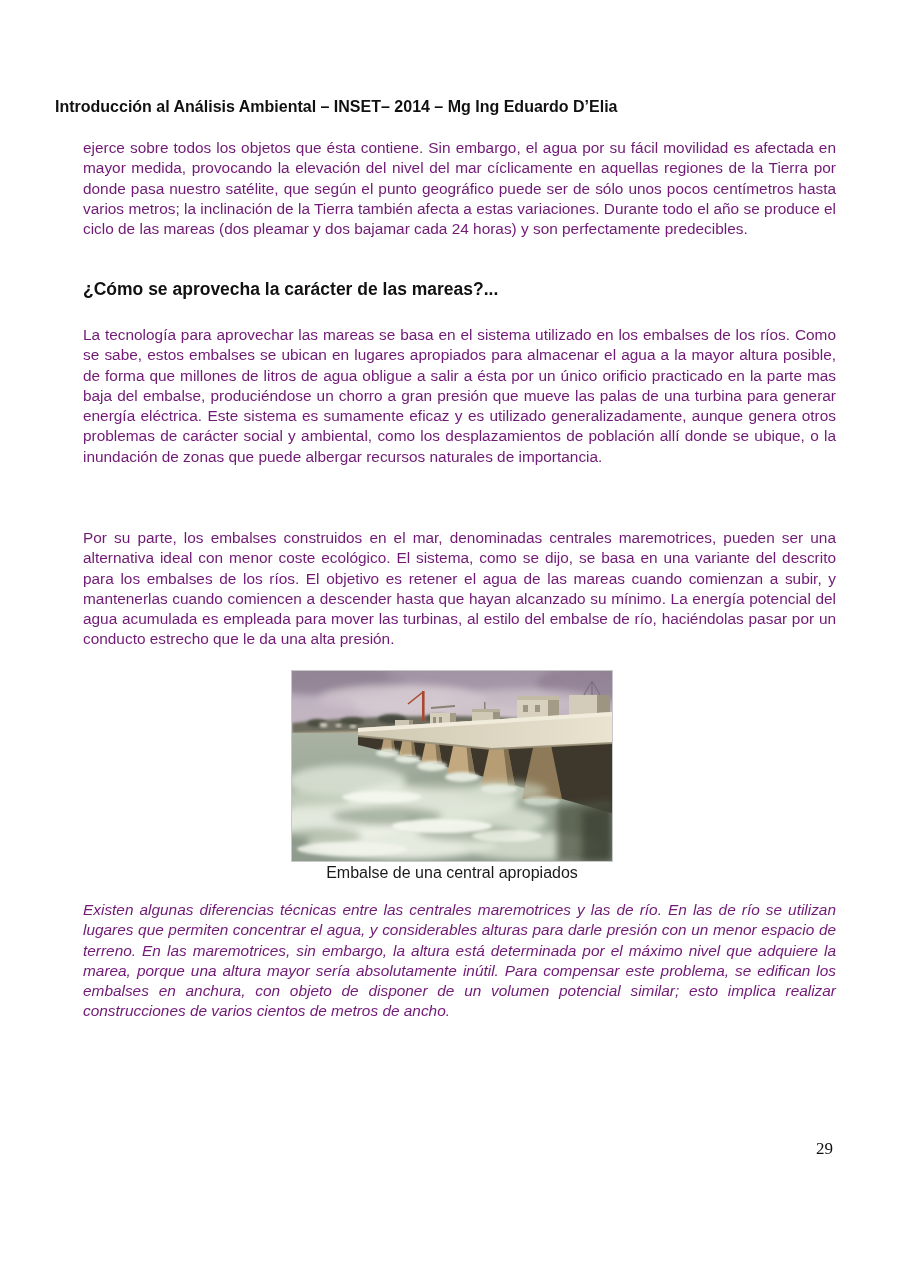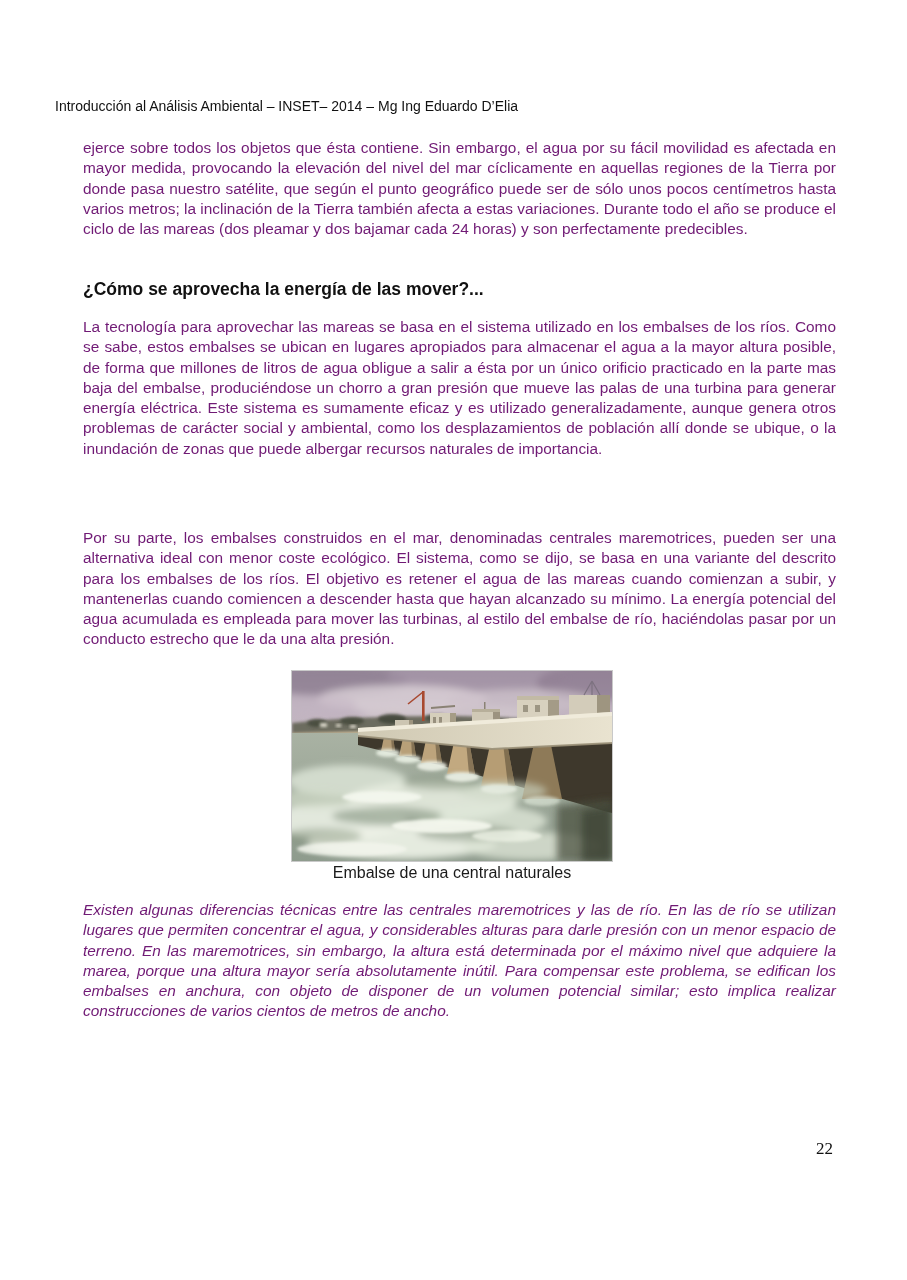--- a/index.html
+++ b/index.html
@@ -6,30 +6,30 @@
   body{
     width:907px;height:1280px;
     background:#ffffff;
     font-family:"Liberation Sans",sans-serif;
     color:#1a1a1a;
     position:relative;
     overflow:hidden;
   }
   .doc-header{
     position:absolute;left:55px;top:98px;
-    font-size:14px;line-height:17px;color:#111;
+    font-size:16px;line-height:17px;color:#111;font-weight:bold;
   }
   .para{
     position:absolute;left:83px;width:753px;
     font-size:15.4px;line-height:20.3px;
     text-align:justify;text-justify:inter-word;
     margin:0;color:#701a75;
   }
   .p1{top:138px;}
-  .p2{top:317px;}
+  .p2{top:325px;}
   .p3{top:528px;}
   .p4{top:900px;font-style:italic;}
   .section-heading{
     position:absolute;left:83px;top:279px;
     font-size:17.5px;font-weight:bold;margin:0;color:#111;
   }
   .figure{
     position:absolute;left:291px;top:670px;width:322px;
   }
   .photo{
@@ -46,21 +46,21 @@
     font-size:17px;color:#111;
   }
 </style>
 </head>
 <body>
 
 <div class="doc-header">Introducción al Análisis Ambiental – INSET– 2014 – Mg Ing Eduardo D’Elia</div>
 
 <p class="para p1">ejerce sobre todos los objetos que ésta contiene. Sin embargo, el agua por su fácil movilidad es afectada en mayor medida, provocando la elevación del nivel del mar cíclicamente en aquellas regiones de la Tierra por donde pasa nuestro satélite, que según el punto geográfico puede ser de sólo unos pocos centímetros hasta varios metros; la inclinación de la Tierra también afecta a estas variaciones. Durante todo el año se produce el ciclo de las mareas (dos pleamar y dos bajamar cada 24 horas) y son perfectamente predecibles.</p>
 
-<h2 class="section-heading">¿Cómo se aprovecha la energía de las mover?...</h2>
+<h2 class="section-heading">¿Cómo se aprovecha la carácter de las mareas?...</h2>
 
 <p class="para p2">La tecnología para aprovechar las mareas se basa en el sistema utilizado en los embalses de los ríos. Como se sabe, estos embalses se ubican en lugares apropiados para almacenar el agua a la mayor altura posible, de forma que millones de litros de agua obligue a salir a ésta por un único orificio practicado en la parte mas baja del embalse, produciéndose un chorro a gran presión que mueve las palas de una turbina para generar energía eléctrica. Este sistema es sumamente eficaz y es utilizado generalizadamente, aunque genera otros problemas de carácter social y ambiental, como los desplazamientos de población allí donde se ubique, o la inundación de zonas que puede albergar recursos naturales de importancia.</p>
 
 <p class="para p3">Por su parte, los embalses construidos en el mar, denominadas centrales maremotrices, pueden ser una alternativa ideal con menor coste ecológico. El sistema, como se dijo, se basa en una variante del descrito para los embalses de los ríos. El objetivo es retener el agua de las mareas cuando comienzan a subir, y mantenerlas cuando comiencen a descender hasta que hayan alcanzado su mínimo. La energía potencial del agua acumulada es empleada para mover las turbinas, al estilo del embalse de río, haciéndolas pasar por un conducto estrecho que le da una alta presión.</p>
 
 <div class="figure">
   <svg class="photo" viewBox="0 0 320 190" preserveAspectRatio="none" role="img">
     <defs>
       <linearGradient id="sky" x1="0" y1="0" x2="0" y2="1">
         <stop offset="0" stop-color="#a294a4"></stop>
@@ -179,18 +179,18 @@
       <ellipse cx="96" cy="82" rx="12" ry="4" fill="#e9efe3" opacity="0.9"></ellipse>
       <ellipse cx="116" cy="88" rx="13" ry="4" fill="#e9efe3" opacity="0.9"></ellipse>
       <ellipse cx="140" cy="95" rx="15" ry="5" fill="#ecf1e6" opacity="0.9"></ellipse>
       <ellipse cx="170" cy="106" rx="17" ry="5" fill="#ecf1e6" opacity="0.9"></ellipse>
       <ellipse cx="207" cy="118" rx="18" ry="5" fill="#e6ece0" opacity="0.85"></ellipse>
       <ellipse cx="250" cy="130" rx="18" ry="5" fill="#dce4d6" opacity="0.7"></ellipse>
     </g>
     <path d="M265,135 L320,128 L320,190 L265,190 Z" fill="#4d5343" opacity="0.75" filter="url(#b4)"></path>
     <path d="M290,140 L320,135 L320,190 L290,190 Z" fill="#3a3f33" opacity="0.7" filter="url(#b4)"></path>
   </svg>
-  <div class="caption">Embalse de una central naturales</div>
+  <div class="caption">Embalse de una central apropiados</div>
 </div>
 
 <p class="para p4">Existen algunas diferencias técnicas entre las centrales maremotrices y las de río. En las de río se utilizan lugares que permiten concentrar el agua, y considerables alturas para darle presión con un menor espacio de terreno. En las maremotrices, sin embargo, la altura está determinada por el máximo nivel que adquiere la marea, porque una altura mayor sería absolutamente inútil. Para compensar este problema, se edifican los embalses en anchura, con objeto de disponer de un volumen potencial similar; esto implica realizar construcciones de varios cientos de metros de ancho.</p>
 
-<div class="page-number">22</div>
+<div class="page-number">29</div>
 
 </body></html>

